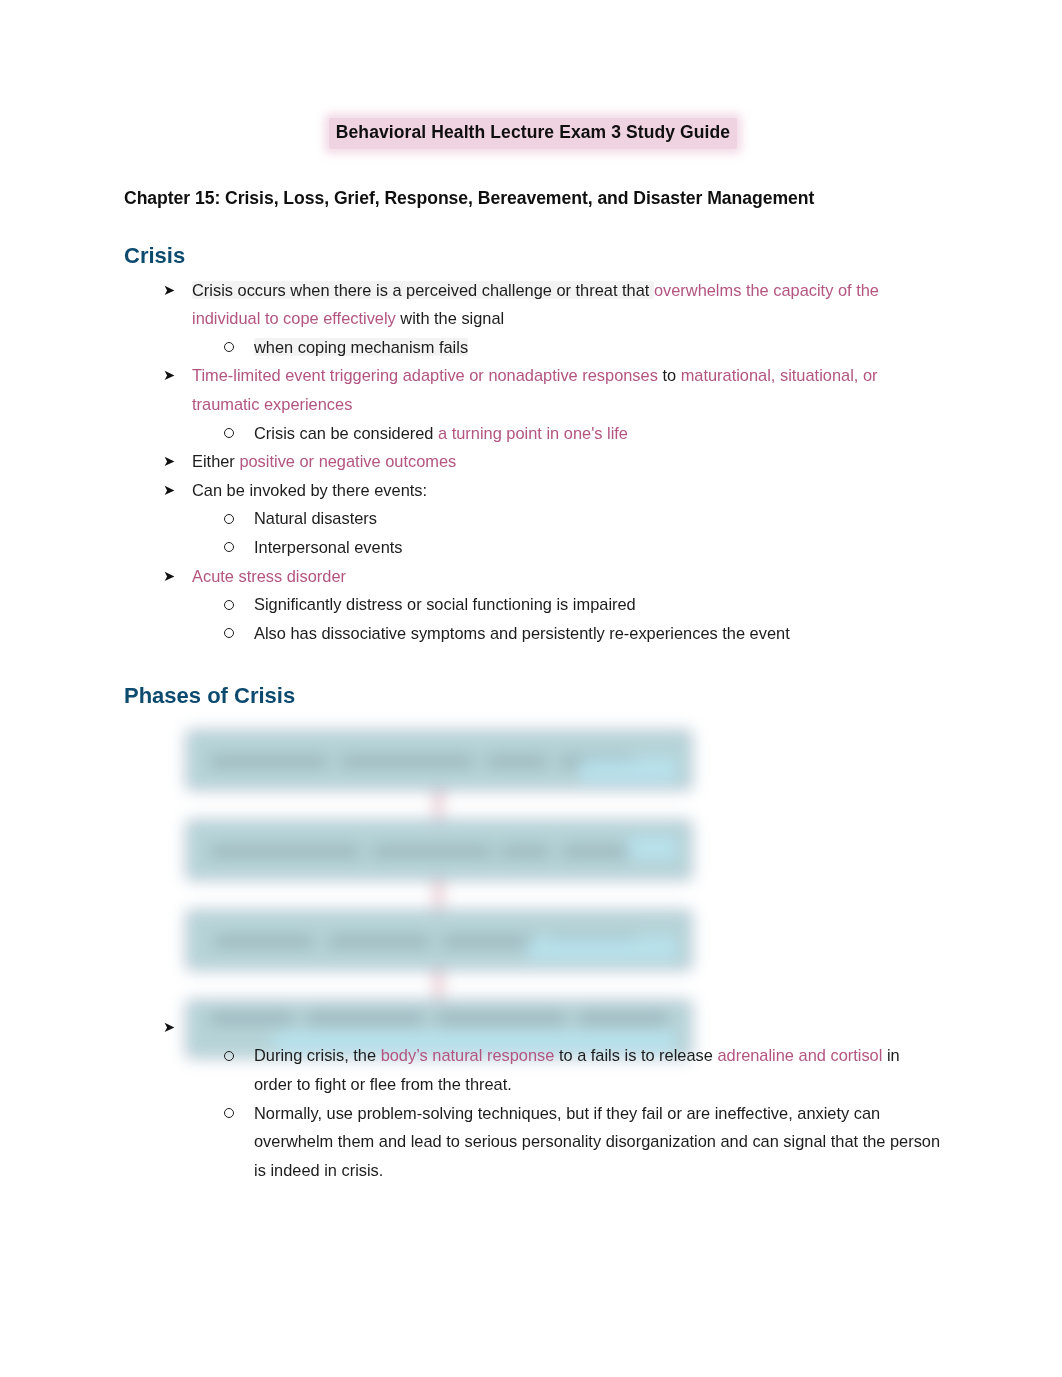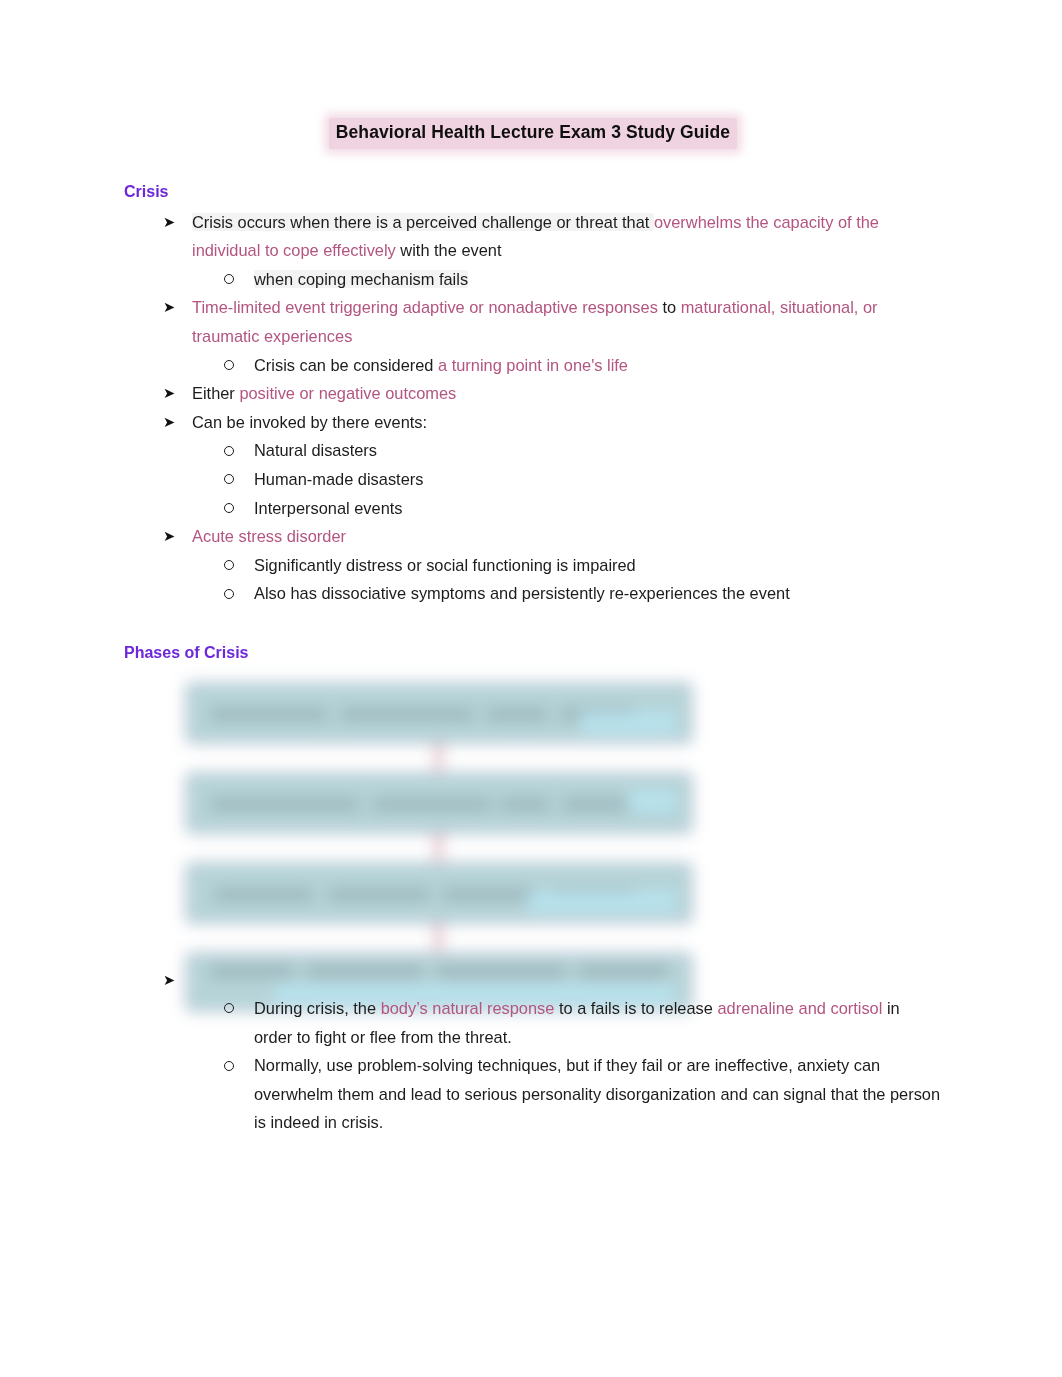--- a/index.html
+++ b/index.html
@@ -49,23 +49,23 @@
     margin-top: 39px;
     font-size: 17.6px;
     font-weight: bold;
     letter-spacing: -0.05px;
     color: #0f0f10;
   }
 
   
   .section-heading {
     margin-top: 34px;
-    font-size: 16px;
+    font-size: 22px;
     font-weight: bold;
-    color: #6d28d9;
+    color: #0c4a6e;
   }
   .section-heading.tight {
     margin-top: 36px;
   }
 
   
   ul.lvl1 {
     list-style: none;
     margin: 7px 0 0 0;
     padding: 0 0 0 39px;
@@ -200,28 +200,29 @@
 </style>
 </head>
 <body>
 
 <div class="page">
 
   <div class="doc-title-wrap">
     <span class="doc-title">Behavioral Health Lecture Exam 3 Study Guide</span>
   </div>
 
+  <div class="chapter-heading">Chapter 15: Crisis, Loss, Grief, Response, Bereavement, and Disaster Management</div>
 
   <div class="section-heading">Crisis</div>
 
   <ul class="lvl1">
 
     <li class="b1">
       <span class="mark">➤</span>
-      <span class="txt wash dark">Crisis occurs when there is a perceived challenge or threat that </span><span class="txt pink">overwhelms the capacity of the individual to cope effectively</span><span class="txt dark"> with the event</span>
+      <span class="txt wash dark">Crisis occurs when there is a perceived challenge or threat that </span><span class="txt pink">overwhelms the capacity of the individual to cope effectively</span><span class="txt dark"> with the signal</span>
     </li>
 
     <ul class="lvl2">
       <li class="b2">
         <span class="mark"></span>
         <span class="txt wash dark">when coping mechanism fails</span>
       </li>
     </ul>
 
     <li class="b1">
@@ -243,24 +244,20 @@
 
     <li class="b1">
       <span class="mark">➤</span>
       <span class="txt dark">Can be invoked by there events:</span>
     </li>
 
     <ul class="lvl2">
       <li class="b2">
         <span class="mark"></span>
         <span class="txt dark">Natural disasters</span>
-      </li>
-      <li class="b2">
-        <span class="mark"></span>
-        <span class="txt dark">Human-made disasters</span>
       </li>
       <li class="b2">
         <span class="mark"></span>
         <span class="txt dark">Interpersonal events</span>
       </li>
     </ul>
 
     <li class="b1">
       <span class="mark">➤</span>
       <span class="txt pink">Acute stress disorder</span>

